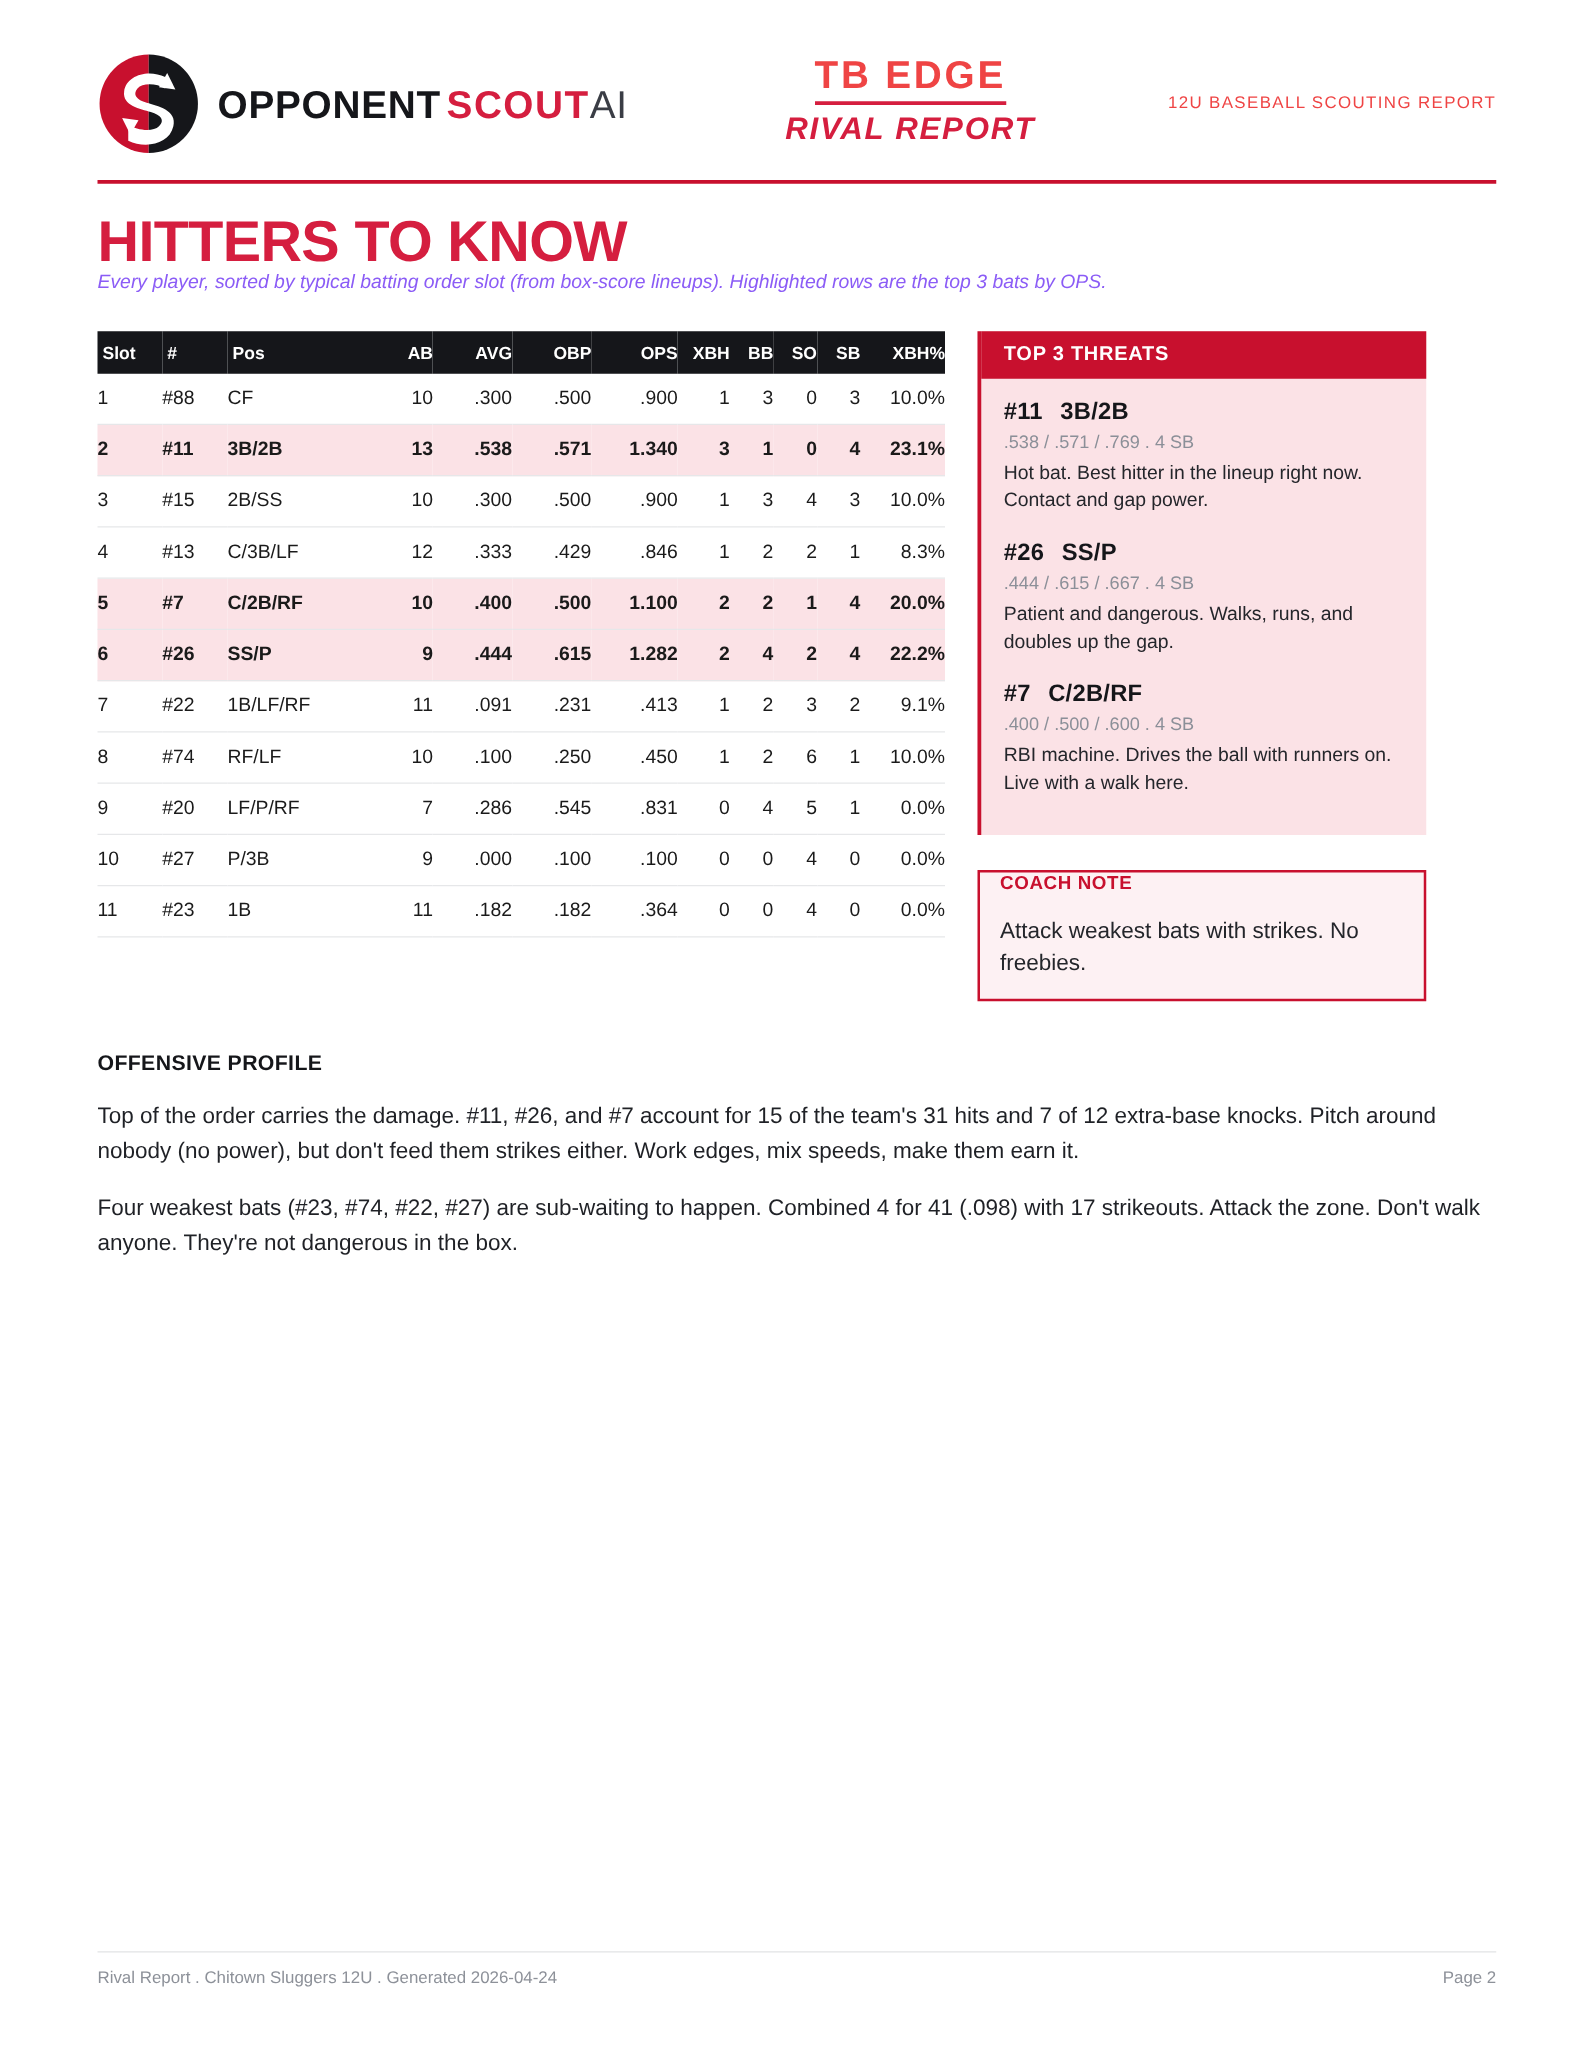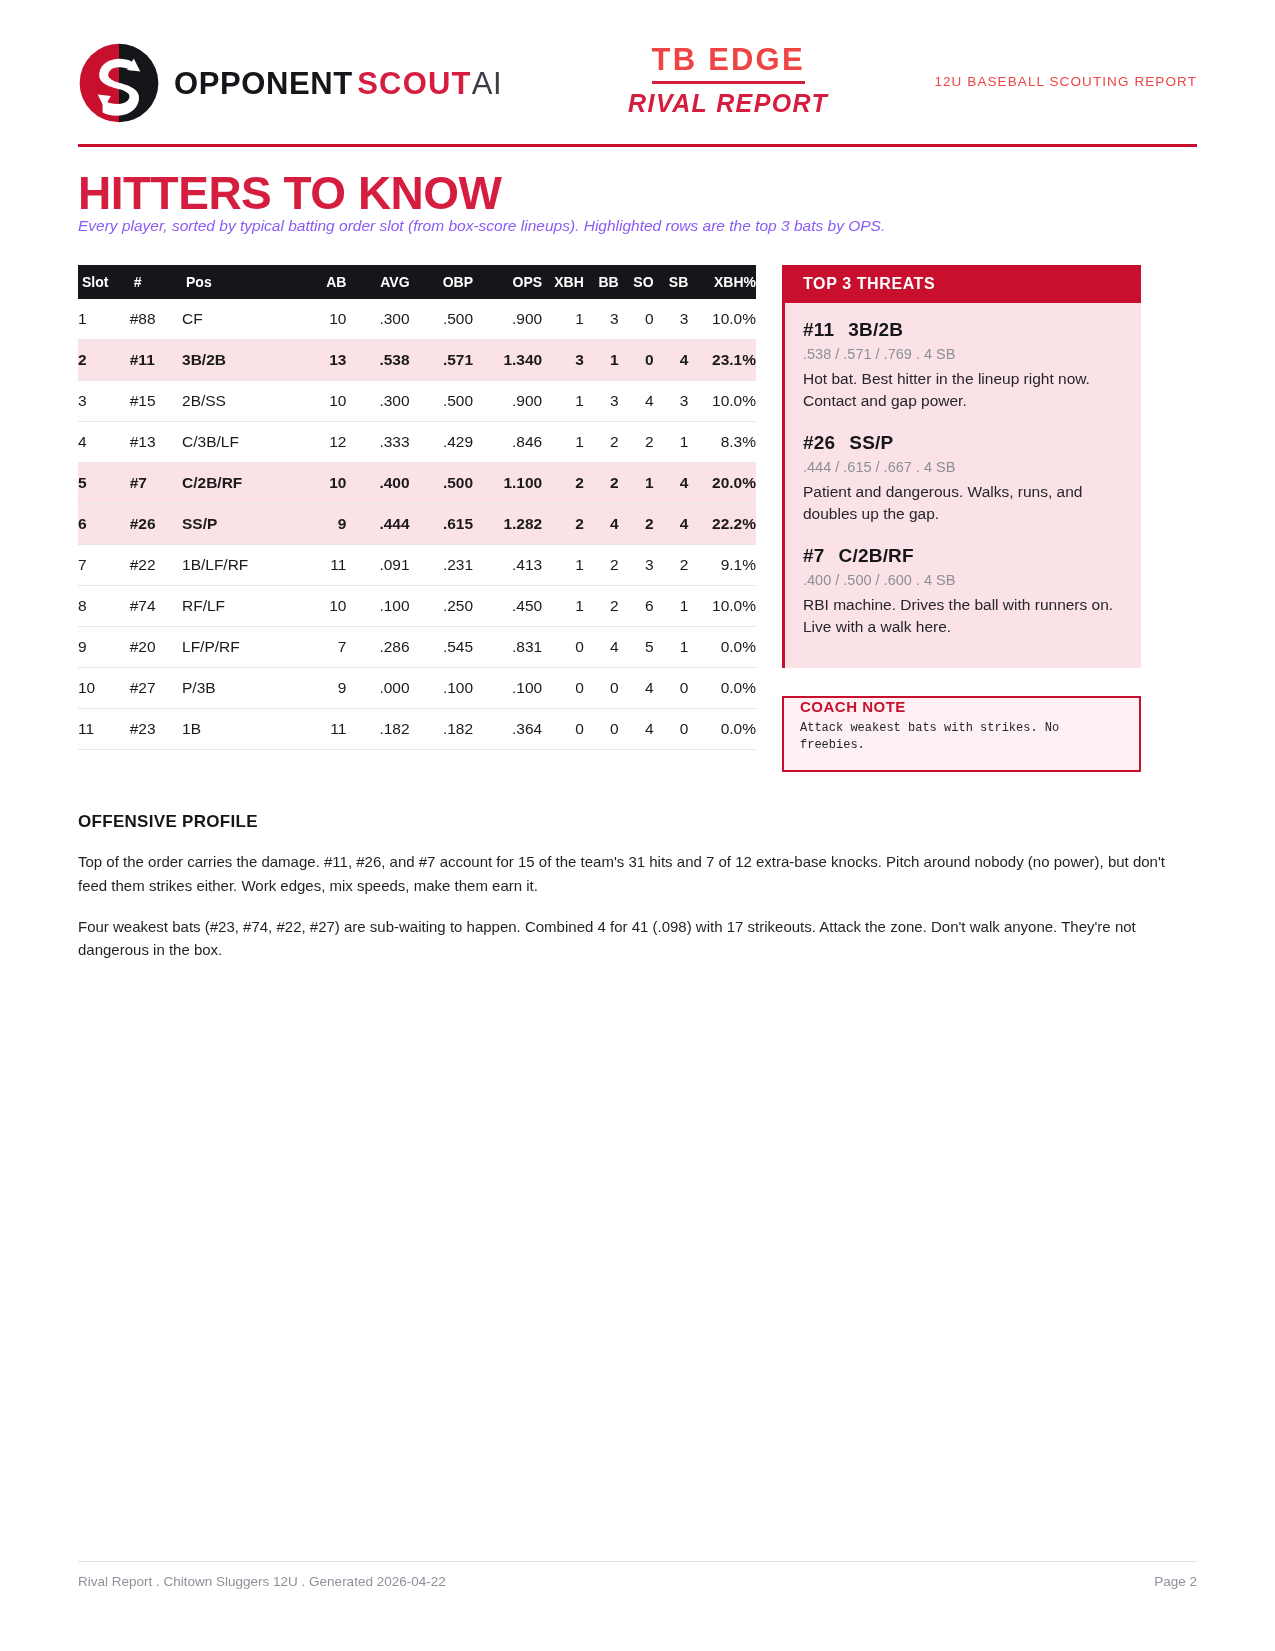--- a/index.html
+++ b/index.html
@@ -150,32 +150,32 @@
   .panel-coach {
     margin-top: 28px;
     border: 2px solid #c8102e;
     background: #fdf1f3;
     padding: 0 16px 16px 16px;
   }
   .coach-title {
     font-size: 15px; font-weight: 800; color: #c8102e; letter-spacing: 0.5px;
   }
   .coach-body {
-    margin-top: 5px;
-    font-size: 12px; color: #24262b; line-height: 1.42; font-family: Liberation Mono, monospace;
+    margin-top: 17px;
+    font-size: 18px; color: #24262b; line-height: 1.42;
   }
 
   
   .profile { margin-top: 40px; clear: both; }
   .profile-title {
     font-size: 17px; font-weight: 800; color: #15161a; letter-spacing: 0.3px;
   }
   .profile p {
     margin-top: 18px;
-    font-size: 15px; line-height: 1.55; color: #1f2126;
+    font-size: 18px; line-height: 1.55; color: #1f2126;
   }
 
   
   .footer {
     position: absolute;
     left: 78px; right: 78px; bottom: 62px;
     border-top: 1px solid #e2e3e5;
     padding-top: 12px;
     display: flex; justify-content: space-between;
     font-size: 13.5px; color: #8d9199;
@@ -443,17 +443,17 @@
     </div>
   </div>
 
   <div class="profile">
     <div class="profile-title">OFFENSIVE PROFILE</div>
     <p>Top of the order carries the damage. #11, #26, and #7 account for 15 of the team's 31 hits and 7 of 12 extra-base knocks. Pitch around nobody (no power), but don't feed them strikes either. Work edges, mix speeds, make them earn it.</p>
     <p>Four weakest bats (#23, #74, #22, #27) are sub-waiting to happen. Combined 4 for 41 (.098) with 17 strikeouts. Attack the zone. Don't walk anyone. They're not dangerous in the box.</p>
   </div>
 
   <div class="footer">
-    <span>Rival Report  .  Chitown Sluggers 12U  .  Generated 2026-04-22</span>
+    <span>Rival Report  .  Chitown Sluggers 12U  .  Generated 2026-04-24</span>
     <span>Page 2</span>
   </div>
 
 </div>
 
 </body></html>

